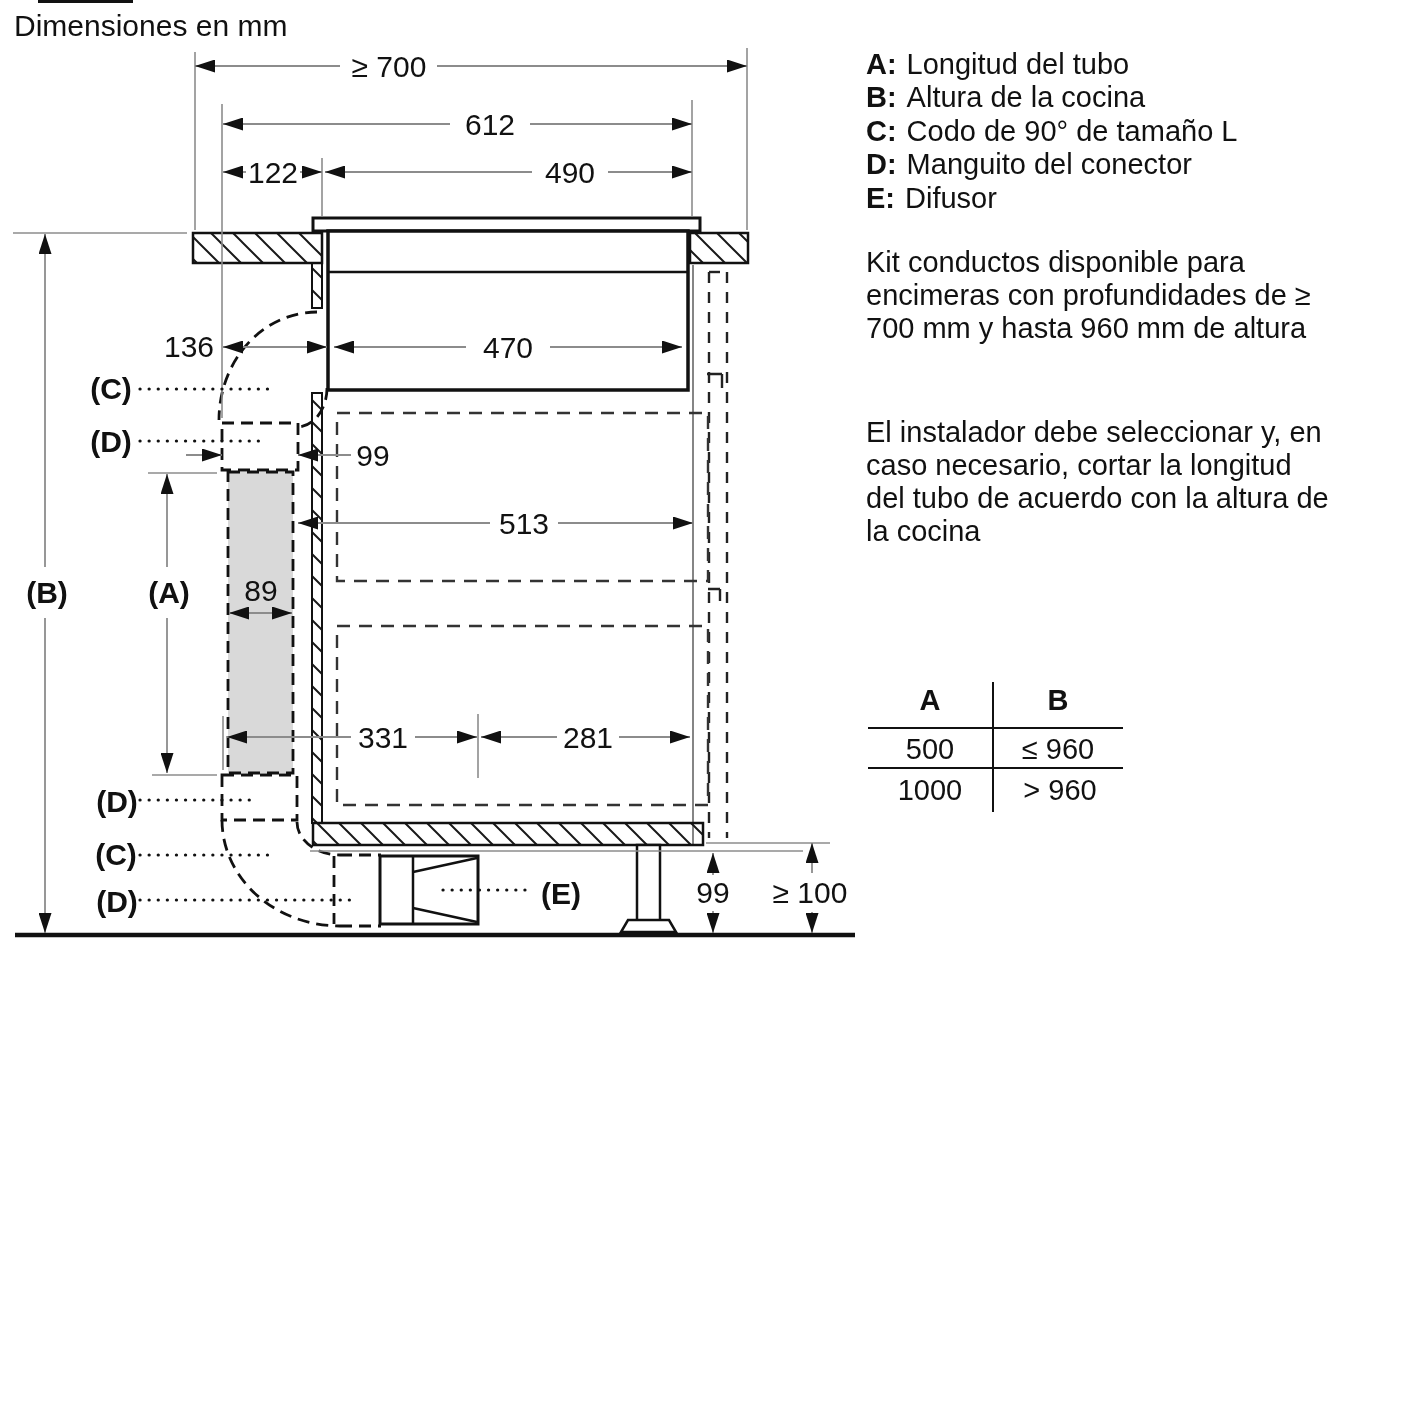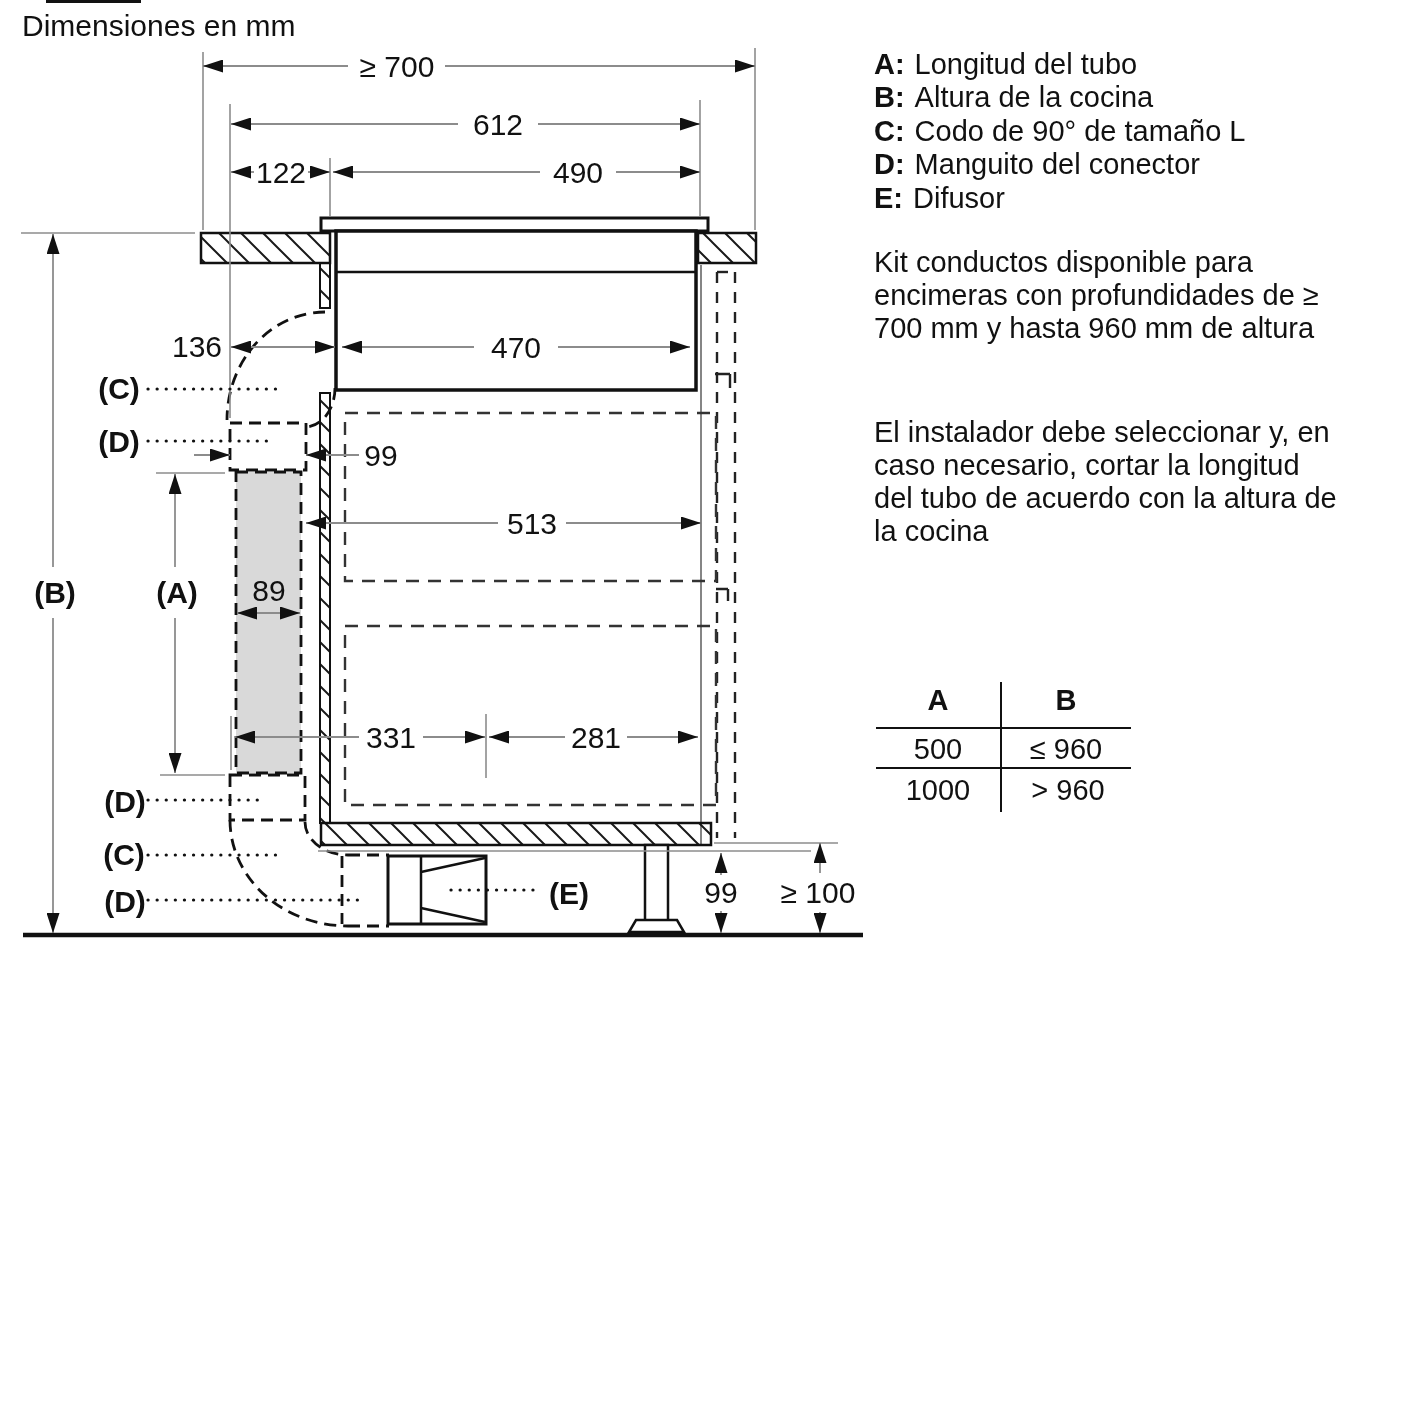--- a/index.html
+++ b/index.html
@@ -1,16 +1,16 @@
 <!DOCTYPE html>
 <html><head>
 <meta charset="utf-8">
 <style>
   html,body{margin:0;padding:0;background:#ffffff;}
-  .page{width:1226px;height:1406px;position:relative;background:#fff;padding-left:8px;}
+  .page{width:1226px;height:1406px;position:relative;background:#fff;}
   svg text{font-family:"Liberation Sans","DejaVu Sans",sans-serif;fill:#111;}
   .title-t{font-size:30px;}
   .dim{font-size:30px;text-anchor:middle;}
   .callout{font-size:30px;font-weight:bold;text-anchor:middle;}
   .leg{font-size:29px;}
   .leg .b{font-weight:bold;}
   .note{font-size:29px;}
   .tbl{font-size:29px;text-anchor:middle;}
   .tblh{font-size:29px;font-weight:bold;text-anchor:middle;}
 </style>

